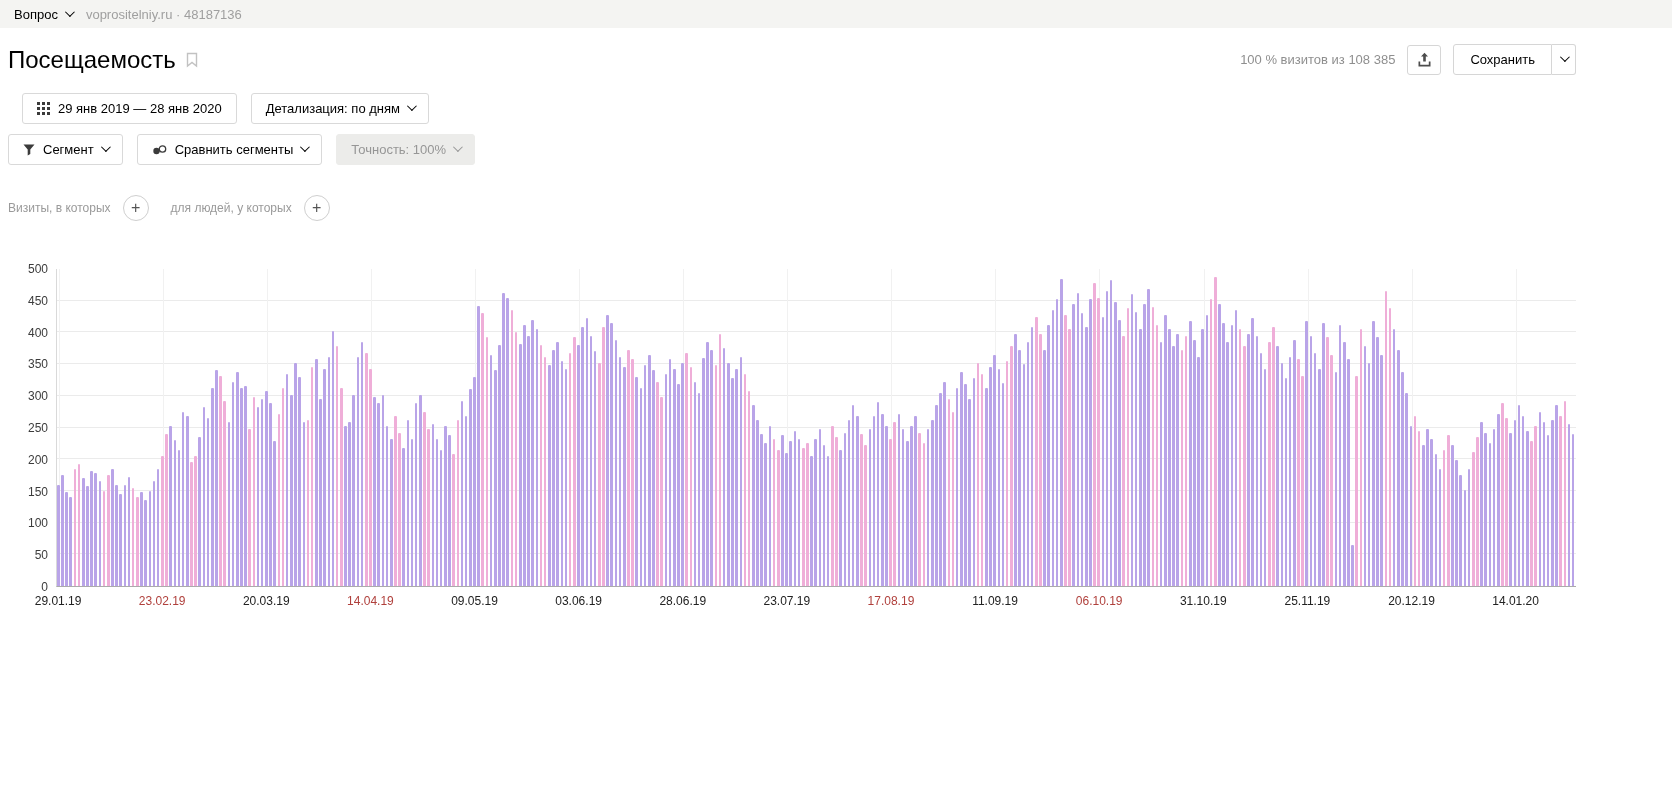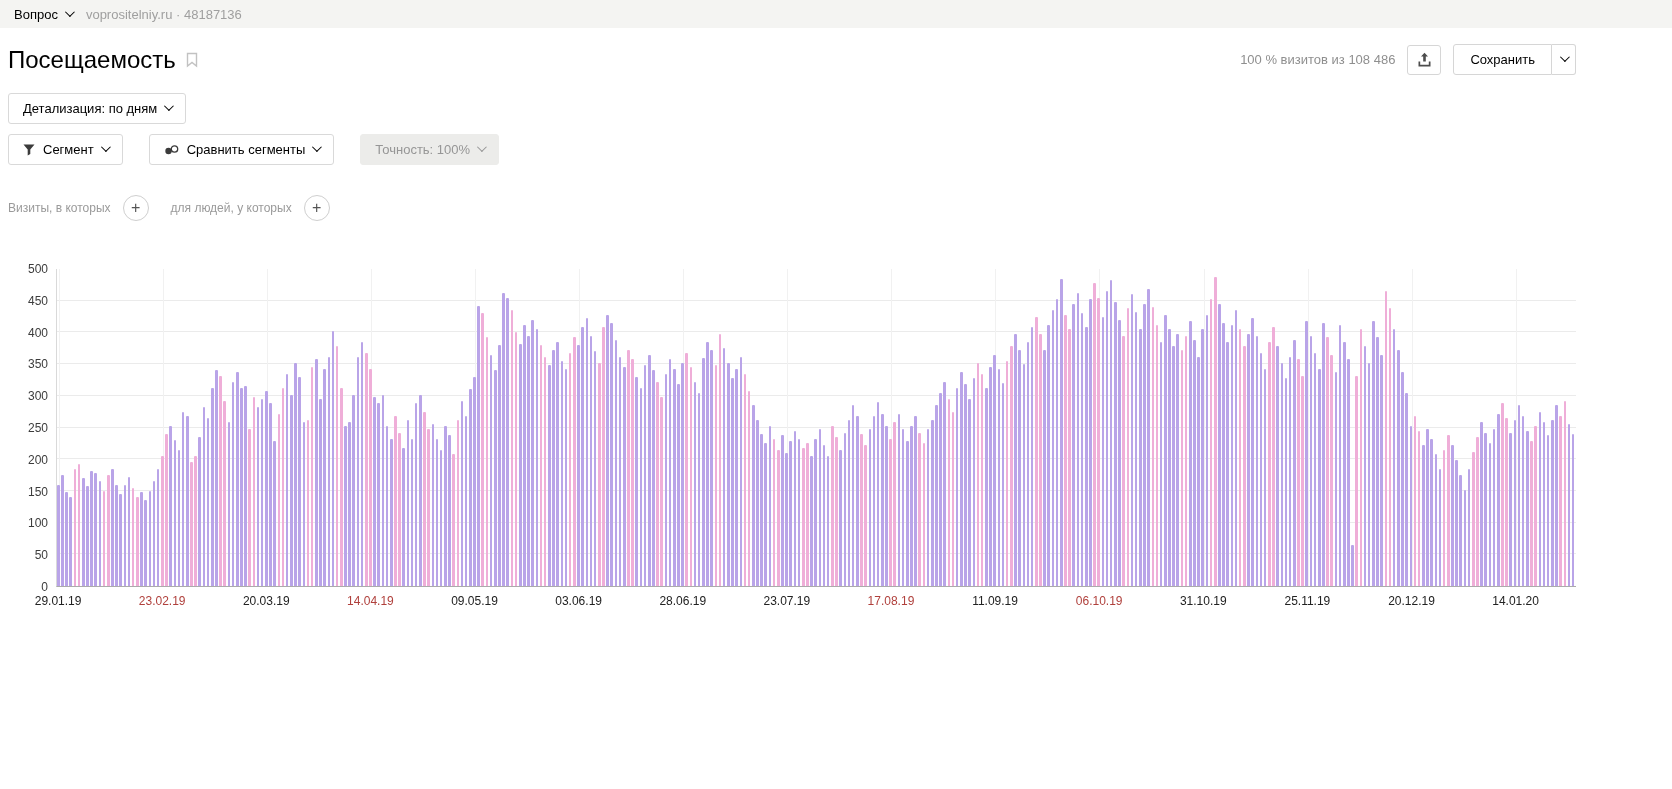--- a/index.html
+++ b/index.html
@@ -103,21 +103,21 @@
     font-family: inherit;
     padding: 7px 14px;
     cursor: pointer;
     display: inline-flex;
     align-items: center;
     white-space: nowrap;
   }
   .pill { margin-right: 4px; }
   .pill.selected { background: #ffe14c; border-color: #e3c63e; }
 
-  .tool-btn { margin-right: 26px; }
+  .tool-btn { margin-right: 14px; }
   .tool-btn .ic { margin-right: 8px; display: inline-flex; align-items: center; }
   .tool-btn.disabled {
     background: #ececea;
     border-color: #ececea;
     color: #969696;
     cursor: default;
   }
   .date-btn { margin-left: 14px; margin-right: 14px; }
 
   
@@ -200,41 +200,59 @@
 
   
   <div class="header-row">
     <h1 class="page-title">Посещаемость</h1>
     <span class="bookmark">
       <svg width="12" height="16" viewBox="0 0 12 16">
           <path d="M1.5 1.5h9V14l-4.5-3.6L1.5 14z" fill="none" stroke="currentColor" stroke-width="1.4"></path>
         </svg>
     </span>
     <div class="header-right">
-      <span class="visits-summary">100 % визитов из 108 486</span>
+      <span class="visits-summary">100 % визитов из 108 385</span>
       <span class="icon-btn">
         <svg width="15" height="16" viewBox="0 0 15 16">
           <path d="M7.5 0.8 L11 4.6 H8.8 V9.5 H6.2 V4.6 H4 Z" fill="#4d4d4d"></path>
           <path d="M1.5 9.5 V14.5 H13.5 V9.5 H11.8 V12.8 H3.2 V9.5 Z" fill="#4d4d4d"></path>
         </svg>
       </span>
       <span class="split-btn">
         <button class="main">Сохранить</button>
         <span class="drop">
           <span class="chev" style="margin:0 0 3px 0;"></span>
         </span>
       </span>
     </div>
   </div>
 
   
 
   
   <div class="toolbar-row">
 
+    <button class="tool-btn date-btn">
+      <span class="ic">
+        <svg width="13" height="13" viewBox="0 0 13 13">
+          <g fill="#3b3b3b">
+            <rect x="0" y="0" width="3" height="3"></rect>
+              <rect x="5" y="0" width="3" height="3"></rect>
+              <rect x="10" y="0" width="3" height="3"></rect>
+            <rect x="0" y="5" width="3" height="3"></rect>
+              <rect x="5" y="5" width="3" height="3"></rect>
+              <rect x="10" y="5" width="3" height="3"></rect>
+            <rect x="0" y="10" width="3" height="3"></rect>
+              <rect x="5" y="10" width="3" height="3"></rect>
+              <rect x="10" y="10" width="3" height="3"></rect>
+          </g>
+        </svg>
+      </span>
+      <span>29 янв 2019 — 28 янв 2020</span>
+    </button>
 
     <button class="tool-btn">
       <span>Детализация: по дням</span>
       <span class="chev"></span>
     </button>
   </div>
 
   
   <div class="toolbar-row second">
     <button class="tool-btn">

